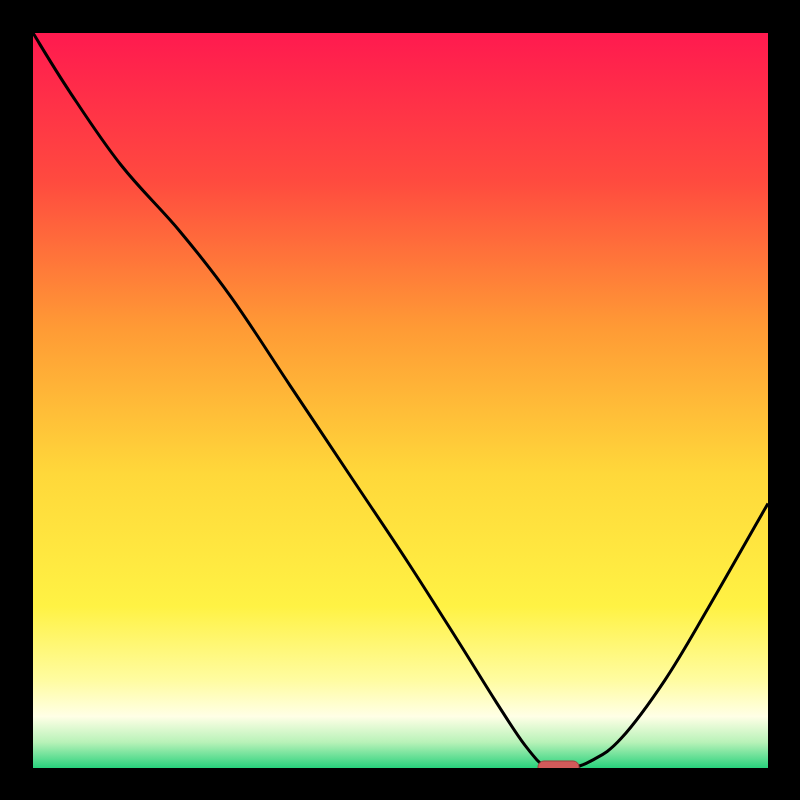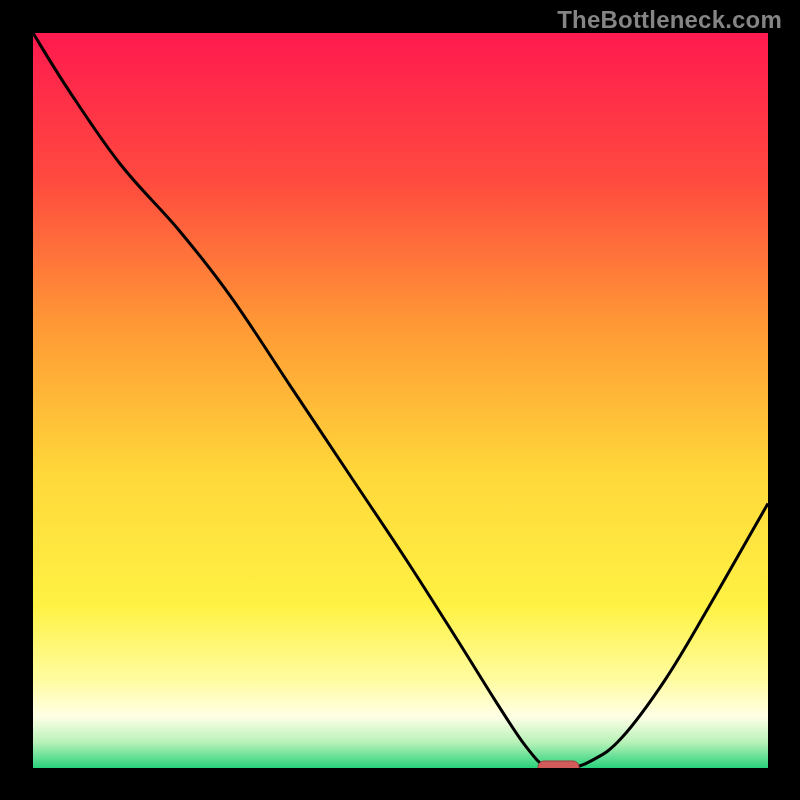--- a/index.html
+++ b/index.html
@@ -59,14 +59,13 @@
 
     <rect x="33" y="33" width="735" height="735" fill="url(#bg-grad)"></rect>
 
     <path id="curve-path" fill="none" stroke-width="3" clip-path="url(#plot-clip)" d="M 33 33 C 39.615 43.58399999999999, 53.874 67.98599999999995, 69.75 91.79999999999995 C 85.626 115.61399999999996, 101.355 140.16300000000007, 121.2 165.30000000000007 C 141.04500000000002 190.43700000000007, 160.155 207.63600000000005, 180 231.45000000000005 C 199.845 255.26400000000004, 211.60500000000002 269.81699999999995, 231.45000000000002 297.59999999999997 C 251.29500000000002 325.383, 269.082 354.048, 290.25 385.8 C 311.418 417.552, 327.882 442.248, 349.05 474 C 370.218 505.752, 388.00500000000005 531.7710000000001, 407.85 562.2 C 427.695 592.629, 443.424 617.913, 459.29999999999995 643.05 C 475.17599999999993 668.1869999999999, 484.143 683.328, 496.05 701.85 C 507.95700000000005 720.3720000000001, 516.1890000000001 734.043, 525.45 745.95 C 534.711 757.8570000000001, 539.562 764.0310000000001, 547.5 768 C 555.438 771.9689999999999, 561.612 769.323, 569.55 768 C 577.4879999999999 766.677, 582.339 765.942, 591.6 760.65 C 600.861 755.358, 607.77 753.153, 621 738.6 C 634.23 724.047, 649.224 703.6139999999999, 665.1 679.8 C 680.976 655.986, 690.678 638.0519999999999, 709.2 606.3 C 727.7220000000001 574.548, 757.416 521.922, 768 503.40000000000003" stroke="#000000"></path>
 
     <rect id="marker" rx="6" ry="6" height="12" x="537.945" width="41.15999999999997" y="761" fill="#d15a5a" stroke="#a03e3e" stroke-width="1"></rect>
 
     <rect x="16.5" y="16.5" width="768" height="768" fill="none" stroke="#000" stroke-width="33"></rect>
   </svg>
 
-  <div class="watermark">TheBottleneck.com</div>
 </div>
 
 </body></html>

